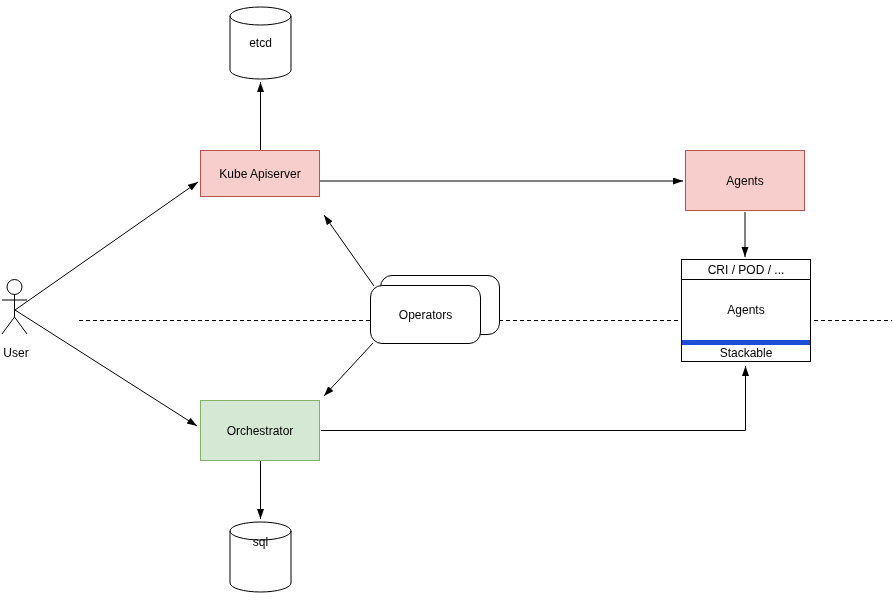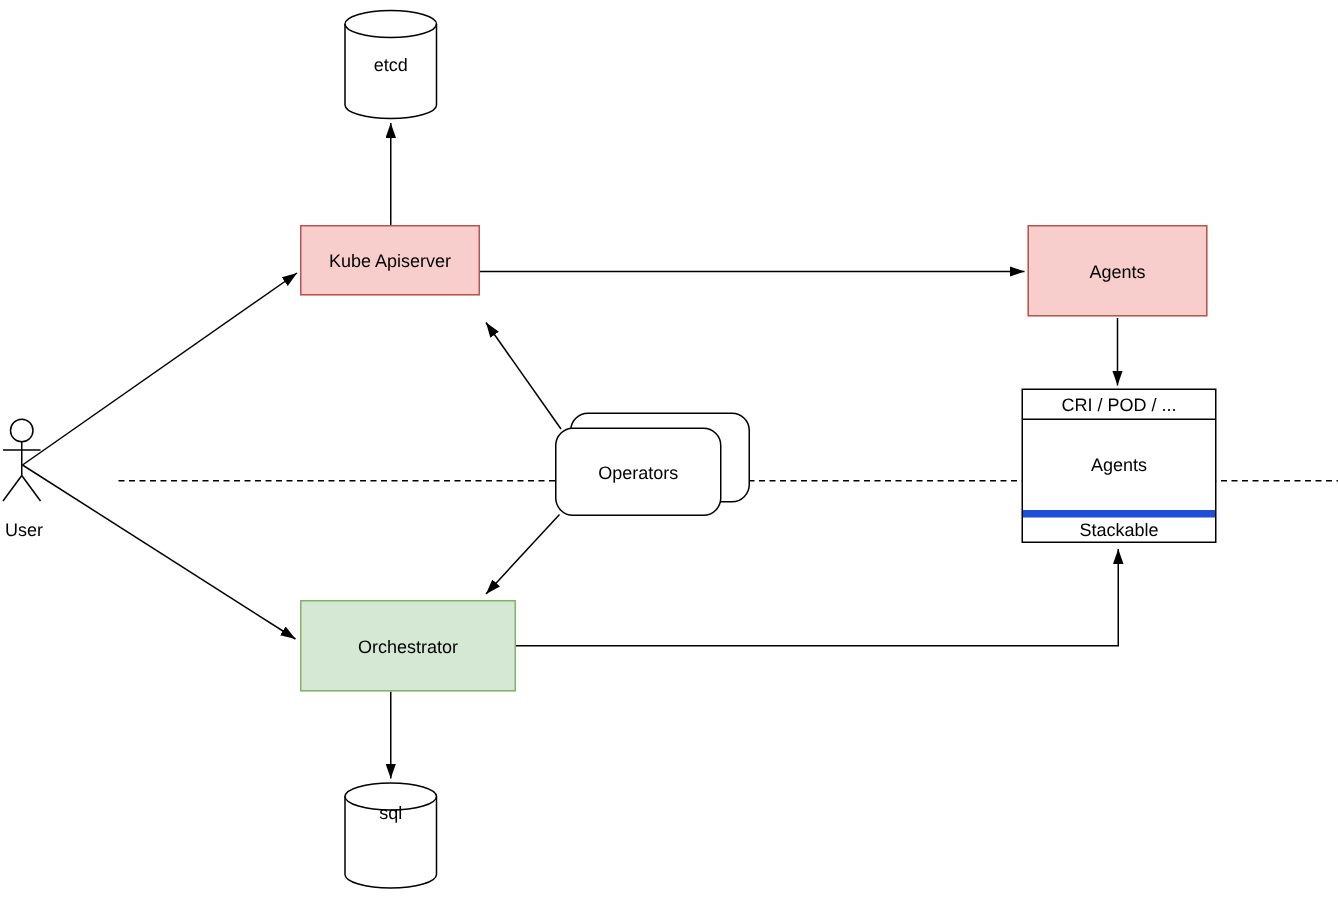--- a/index.html
+++ b/index.html
@@ -132,21 +132,21 @@
       <span>CRI / POD / ...</span>
     </div>
     <div class="stack-row middle">
       <span>Agents</span>
     </div>
     <div class="stack-row bottom">
       <span>Stackable</span>
     </div>
   </div>
 
-  <div class="node box-green" style="left:200px; top:400px; width:144px; height:61px;">
+  <div class="node box-green" style="left:200px; top:400px; width:120px; height:61px;">
     <span>Orchestrator</span>
   </div>
 
   <div class="float-label" style="left:260.5px; top:36px;">etcd</div>
   <div class="float-label" style="left:260.5px; top:535px;">sql</div>
   <div class="float-label" style="left:16px; top:346px;">User</div>
 
 </div>
 
 </body></html>

